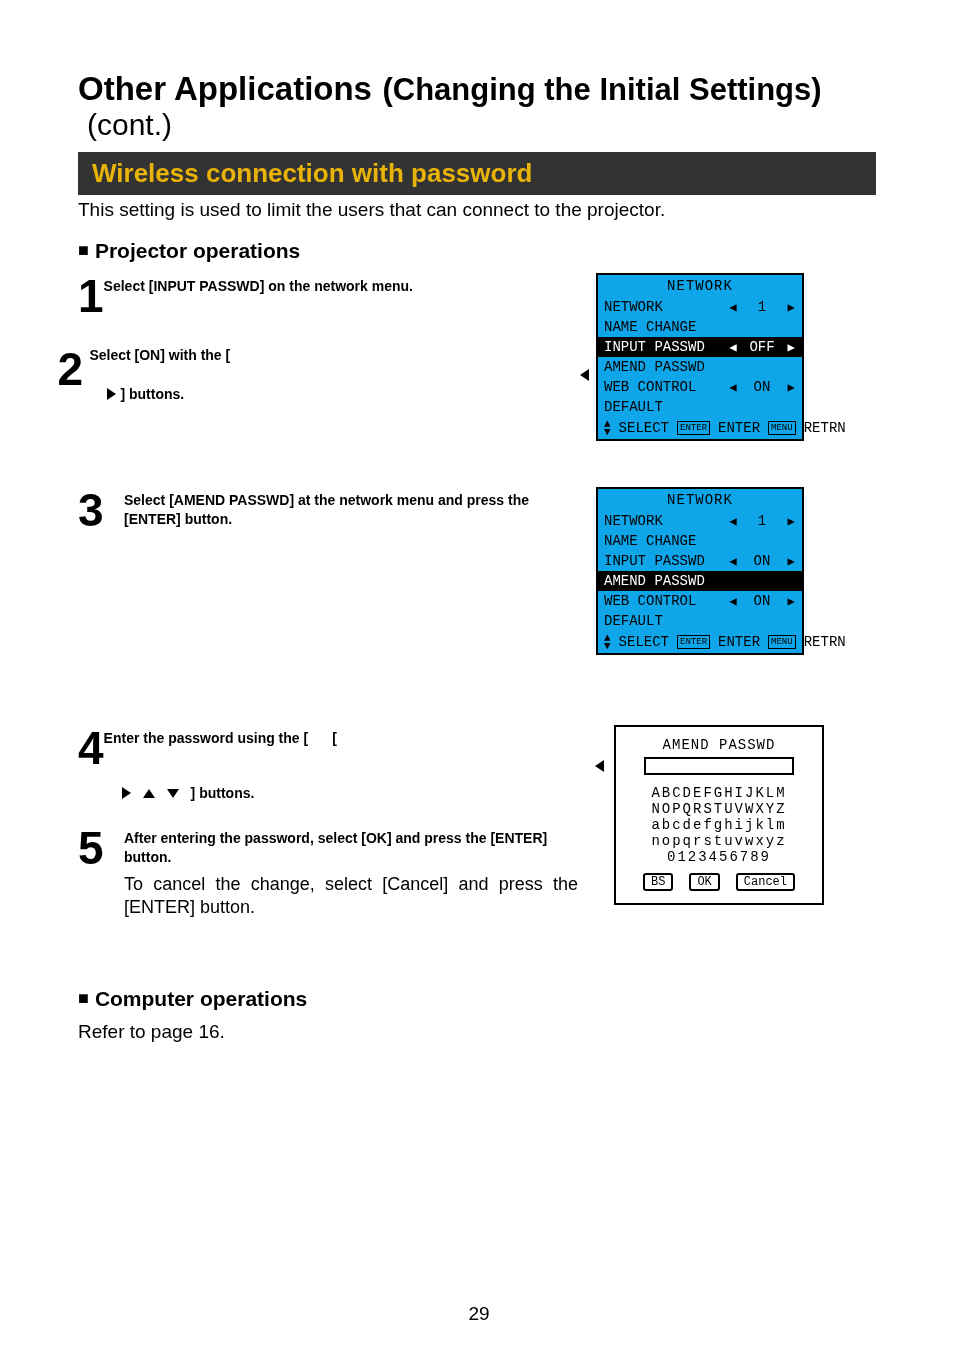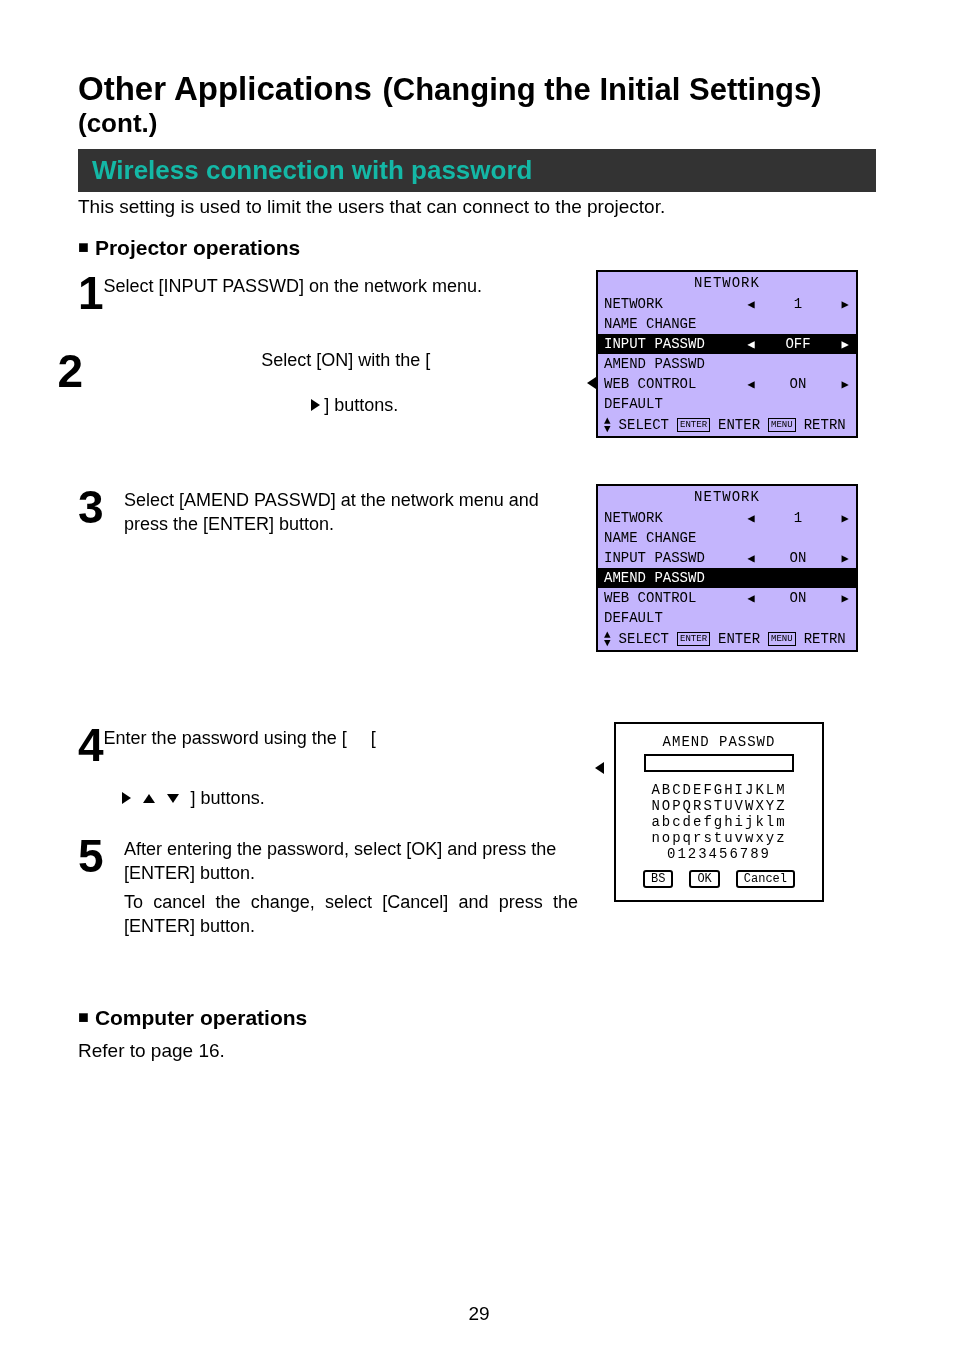--- a/index.html
+++ b/index.html
@@ -1,33 +1,33 @@
 <!DOCTYPE html>
 <html><head>
 <meta charset="utf-8">
 <style>
   * { box-sizing: border-box; margin: 0; padding: 0; }
   html, body { width: 954px; height: 1355px; background: #fff; font-family: Arial, Helvetica, sans-serif; color: #000; }
   .page { padding: 70px 78px 30px 78px; position: relative; height: 100%; }
   .h1 { font-size: 33px; font-weight: bold; }
   .h1sub { font-size: 31px; font-weight: bold; margin-left: 6px; }
-  .h1cont { font-size: 26px; font-weight: bold; margin-left: 0; }
-  .bar { background: #333; color: #14b8a6; font-size: 26px; font-weight: bold; padding: 6px 14px; margin-top: 10px; }
+  .h1cont { font-size: 30px; font-weight: normal; margin-left: 9px; }
+  .bar { background: #333; color: #eab308; font-size: 26px; font-weight: bold; padding: 6px 14px; margin-top: 10px; }
   .intro { font-size: 19px; margin-top: 4px; }
   .subhead { font-size: 21px; font-weight: bold; margin-top: 18px; margin-bottom:10px; }
   .subhead .sq { font-size: 18px; margin-right: 6px; vertical-align: 2px;}
   .row { display:flex; align-items:flex-start; margin-top: 10px; }
   .row .left { width: 500px; display:flex; }
   .row .num { font-size: 46px; font-weight: bold; width: 46px; line-height: 1; }
   .row .txt { flex:1; padding-top: 4px;}
-  .row .txt .bold { font-size: 18px; font-weight: normal; line-height: 1.35; }
+  .row .txt .bold { font-size: 14px; font-weight: bold; line-height: 1.35; }
   .row .txt .body { font-size: 18px; margin-top: 6px; line-height:1.3; }
   .row .right { margin-left: 18px; }
 
-  .menu { border: 2px solid #000; width: 262px; font-family: "Courier New", monospace; font-size: 14px; background:#c4b5fd;}
+  .menu { border: 2px solid #000; width: 208px; font-family: "Courier New", monospace; font-size: 14px; background:#0ea5e9;}
   .menu .title { text-align: center; padding: 3px 0; letter-spacing: 1px; }
   .menu .r { display:flex; align-items:center; justify-content:space-between; padding: 0px 6px; height:20px;}
   .menu .r.sel { background:#000; color:#fff; }
   .menu .r .lab { flex: 0 0 120px; }
   .menu .r .arrow { width:10px; text-align:center;}
   .menu .r .val { width:40px; text-align:center;}
   .menu .foot { display:flex; align-items:center; justify-content:flex-start; gap:8px; padding: 0px 6px; height:22px; }
   .menu .badge { border:1px solid #000; padding:0 2px; font-size:9px; display:inline-block; line-height:12px;}
   .updown { display:inline-block; font-size:11px; line-height:8px; }
 
@@ -65,21 +65,21 @@
   </div>
 
   <div class="row">
     <div class="left">
       <div class="num">1</div>
       <div class="txt">
         <div class="bold">Select [INPUT PASSWD] on the network menu.</div>
         <div style="height:50px;"></div>
         <div style="display:flex;">
           <div class="num" style="margin-left:-46px;">2</div>
-          <div class="bold" style="display:flex;align-items:center;flex-wrap:wrap;gap:4px;justify-content:center;">
+          <div class="bold" style="display:flex;align-items:center;flex-wrap:wrap;gap:4px;">
             <span>Select [ON] with the [</span>
             <span class="tri left"></span>
             <span class="tri right"></span>
             <span>] buttons.</span>
           </div>
         </div>
       </div>
     </div>
     <div class="right">
       <div class="menu">

